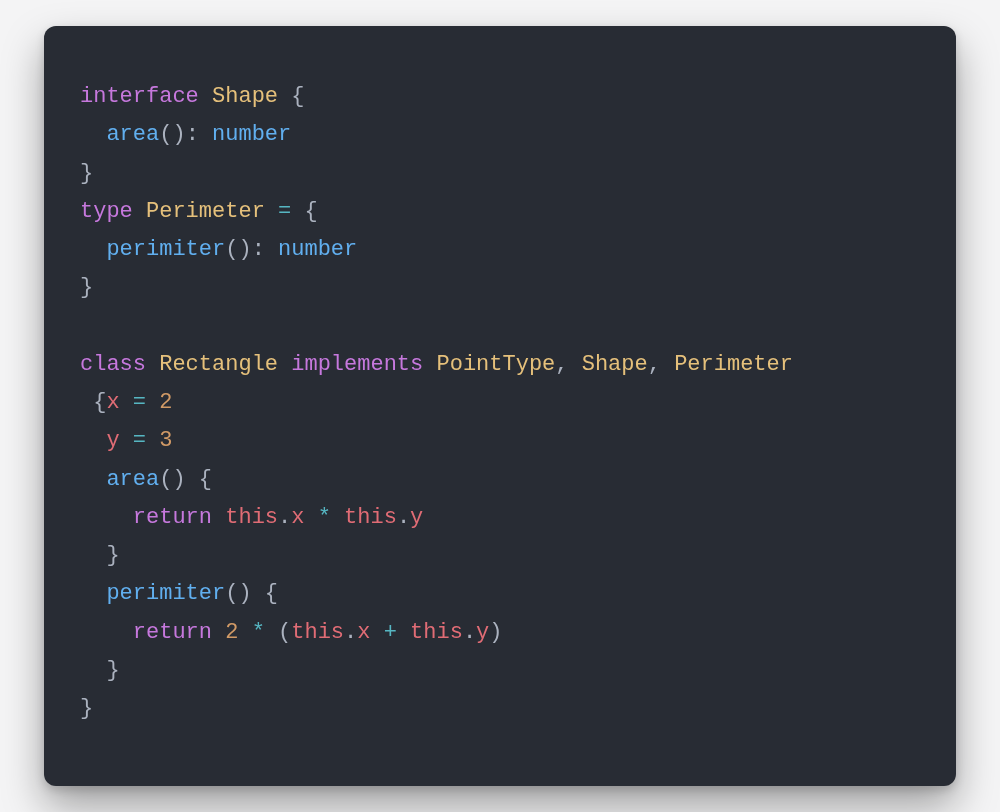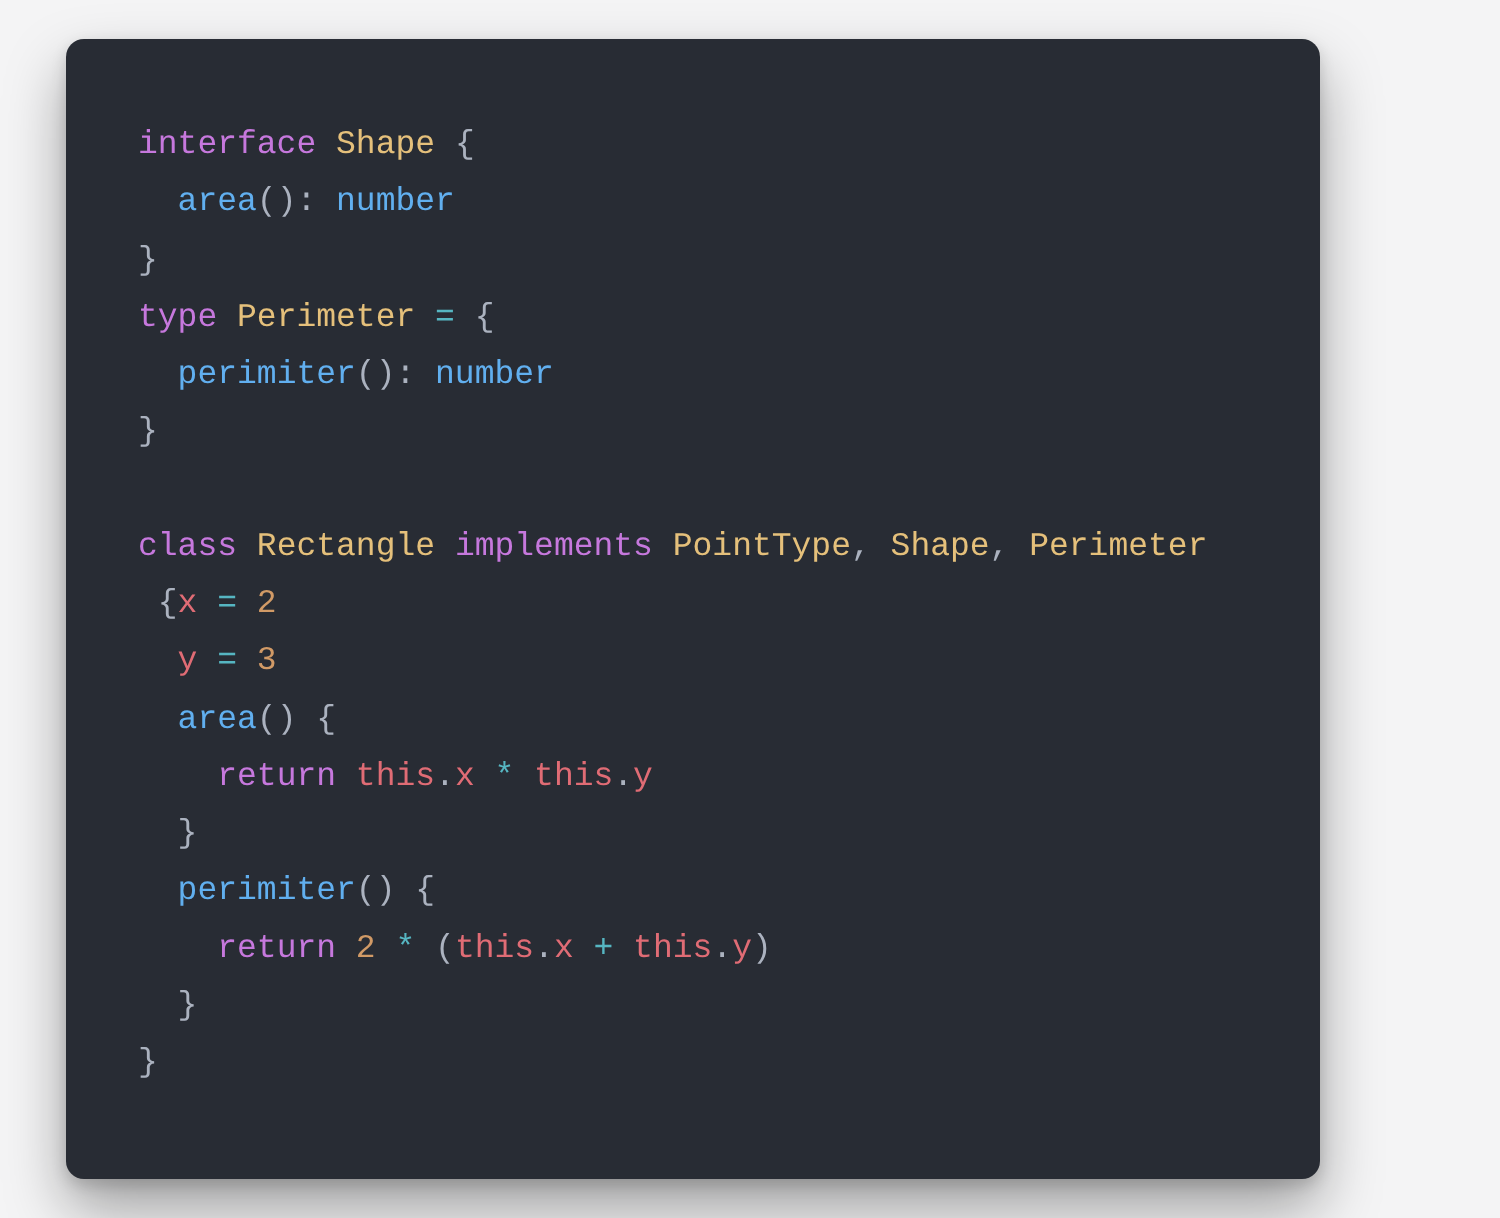--- a/index.html
+++ b/index.html
@@ -7,27 +7,27 @@
     padding: 0;
     width: 1000px;
     height: 812px;
     background: #f4f4f5;
     font-family: "SFMono-Regular", Consolas, "Liberation Mono", Menlo, monospace;
   }
   .card {
     position: absolute;
     left: 44px;
     top: 26px;
-    width: 836px;
+    width: 912px;
     height: 760px;
     background: #282c34;
     border-radius: 12px;
     box-shadow: 0 20px 40px rgba(0,0,0,0.35), 0 4px 10px rgba(0,0,0,0.15);
     box-sizing: border-box;
-    padding: 52px 36px 36px 48px;
+    padding: 52px 36px 36px 36px;
     overflow: hidden;
   }
   pre.code {
     margin: 0;
     font-family: inherit;
     font-size: 22px;
     line-height: 1.74;
     color: #abb2bf;
     white-space: pre;
   }

